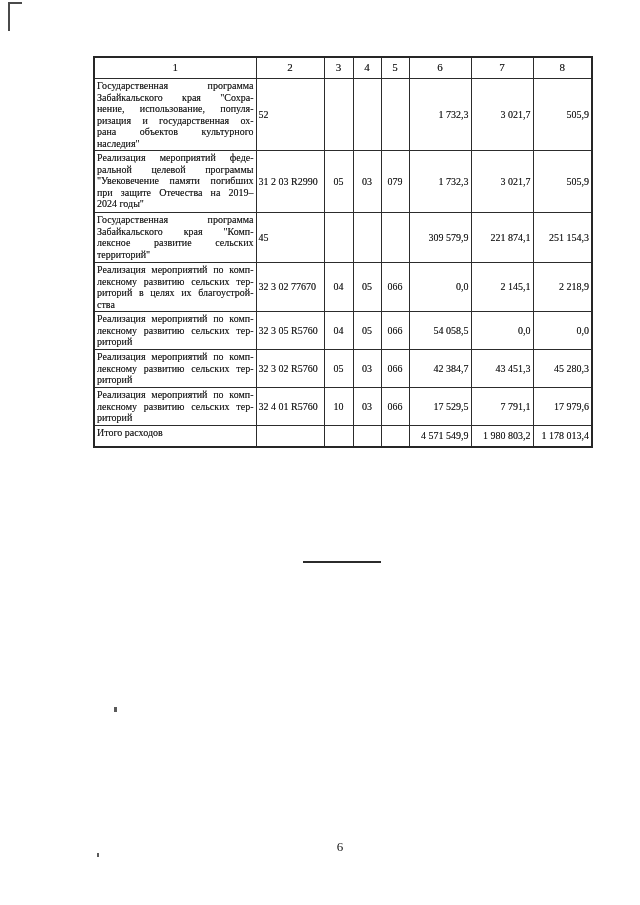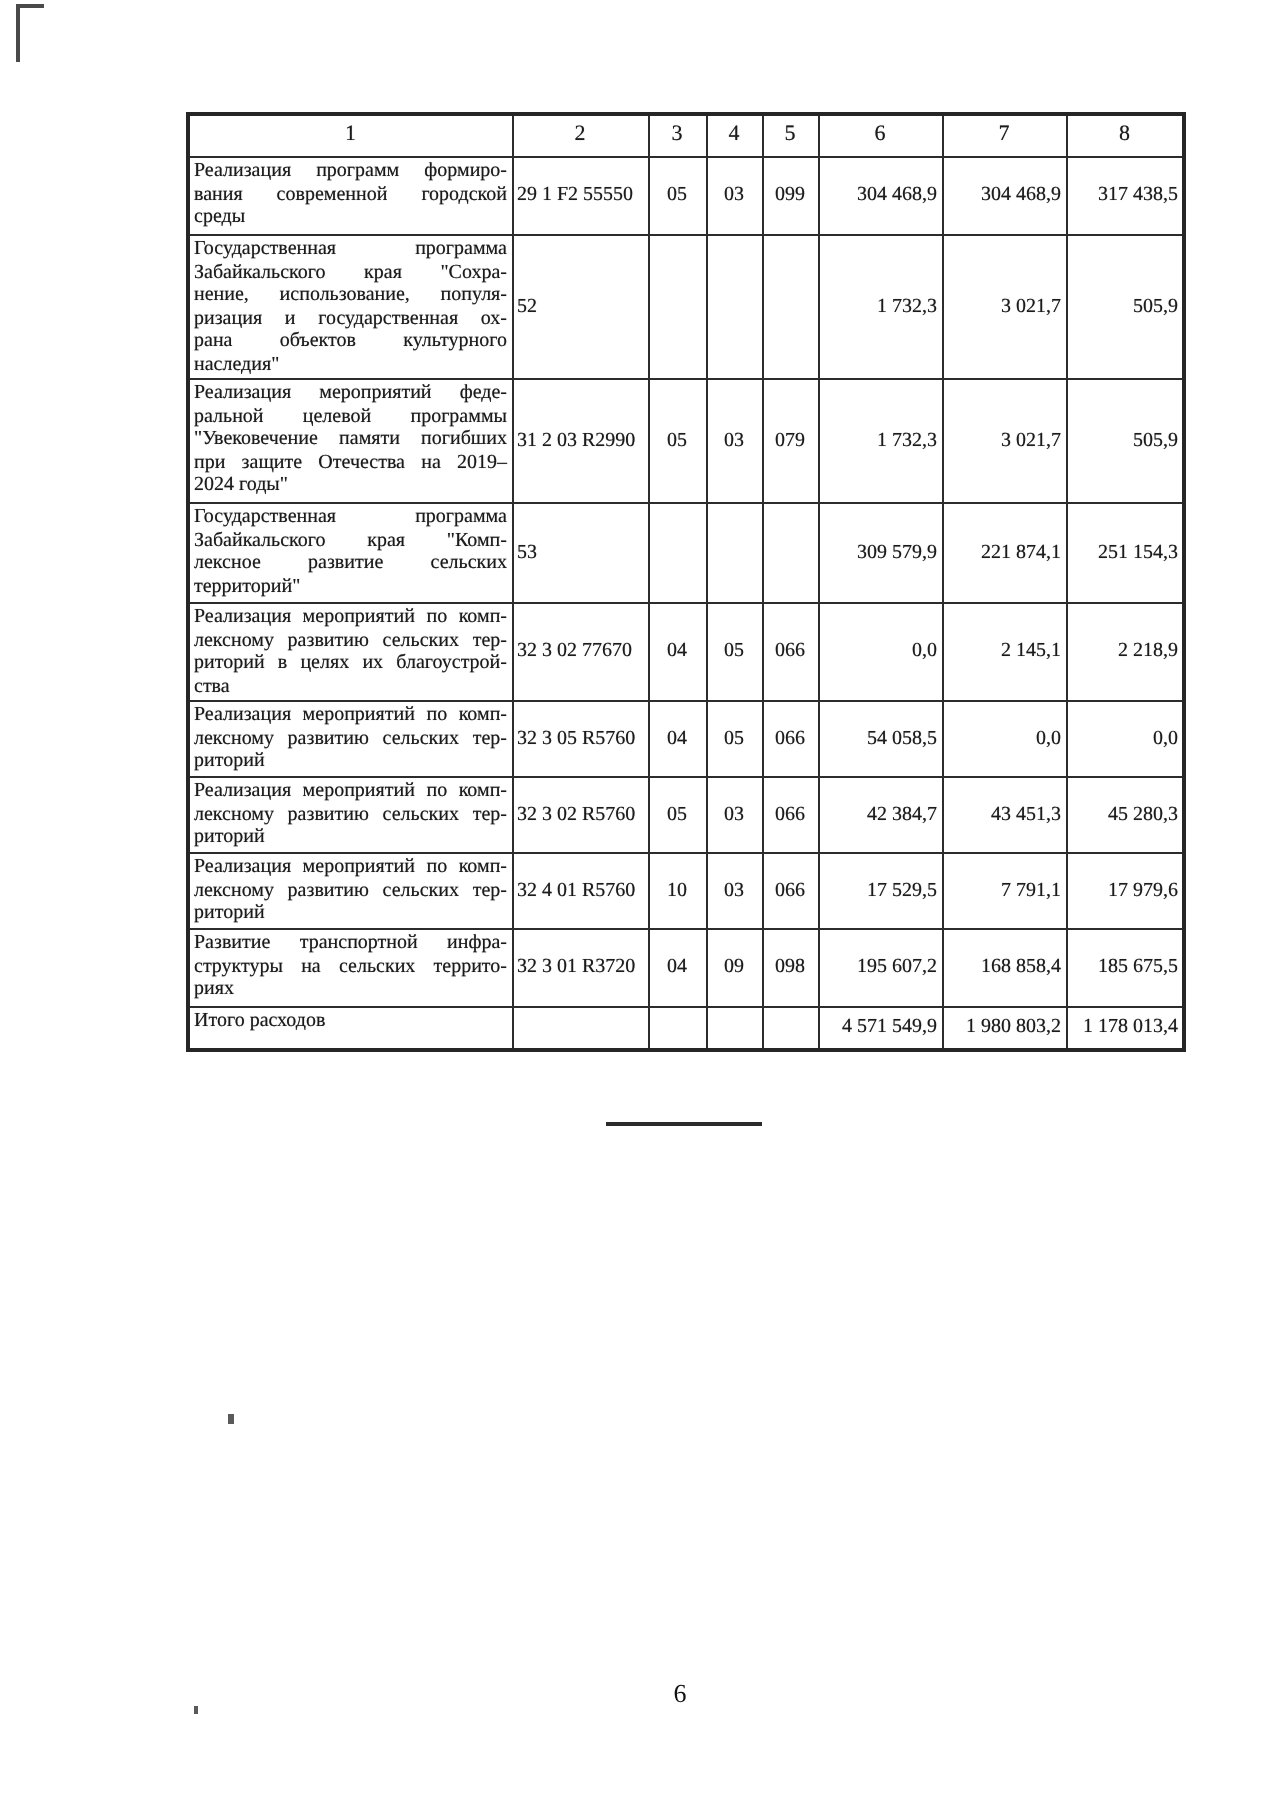--- a/index.html
+++ b/index.html
@@ -125,34 +125,20 @@
         <th>2</th>
         <th>3</th>
         <th>4</th>
         <th>5</th>
         <th>6</th>
         <th>7</th>
         <th>8</th>
       </tr>
     </thead>
     <tbody>
-      <tr style="height:39px">
-        <td class="c-name">
-            <div class="tline">Реализация программ формиро-</div>
-            <div class="tline">вания современной городской</div>
-            <div class="tline">среды</div>
-          </td>
-        <td class="c-code">29 1 F2 55550</td>
-        <td class="c-mid">05</td>
-        <td class="c-mid">03</td>
-        <td class="c-mid">099</td>
-        <td class="c-num">304 468,9</td>
-        <td class="c-num">304 468,9</td>
-        <td class="c-num">317 438,5</td>
-      </tr>
       <tr class="bold" style="height:72px">
         <td class="c-name">
             <div class="tline">Государственная программа</div>
             <div class="tline">Забайкальского края "Сохра-</div>
             <div class="tline">нение, использование, популя-</div>
             <div class="tline">ризация и государственная ох-</div>
             <div class="tline">рана объектов культурного</div>
             <div class="tline">наследия"</div>
           </td>
         <td class="c-code">52</td>
@@ -179,21 +165,21 @@
         <td class="c-num">3 021,7</td>
         <td class="c-num">505,9</td>
       </tr>
       <tr class="bold" style="height:50px">
         <td class="c-name">
             <div class="tline">Государственная программа</div>
             <div class="tline">Забайкальского края "Комп-</div>
             <div class="tline">лексное развитие сельских</div>
             <div class="tline">территорий"</div>
           </td>
-        <td class="c-code">53</td>
+        <td class="c-code">45</td>
         <td class="c-mid"></td>
         <td class="c-mid"></td>
         <td class="c-mid"></td>
         <td class="c-num">309 579,9</td>
         <td class="c-num">221 874,1</td>
         <td class="c-num">251 154,3</td>
       </tr>
       <tr style="height:49px">
         <td class="c-name">
             <div class="tline">Реализация мероприятий по комп-</div>
@@ -244,34 +230,20 @@
             <div class="tline">риторий</div>
           </td>
         <td class="c-code">32 4 01 R5760</td>
         <td class="c-mid">10</td>
         <td class="c-mid">03</td>
         <td class="c-mid">066</td>
         <td class="c-num">17 529,5</td>
         <td class="c-num">7 791,1</td>
         <td class="c-num">17 979,6</td>
       </tr>
-      <tr style="height:39px">
-        <td class="c-name">
-            <div class="tline">Развитие транспортной инфра-</div>
-            <div class="tline">структуры на сельских террито-</div>
-            <div class="tline">риях</div>
-          </td>
-        <td class="c-code">32 3 01 R3720</td>
-        <td class="c-mid">04</td>
-        <td class="c-mid">09</td>
-        <td class="c-mid">098</td>
-        <td class="c-num">195 607,2</td>
-        <td class="c-num">168 858,4</td>
-        <td class="c-num">185 675,5</td>
-      </tr>
       <tr class="bold" style="height:21px">
         <td class="c-name">
             <div class="tline">Итого расходов</div>
           </td>
         <td class="c-code"></td>
         <td class="c-mid"></td>
         <td class="c-mid"></td>
         <td class="c-mid"></td>
         <td class="c-num">4 571 549,9</td>
         <td class="c-num">1 980 803,2</td>

